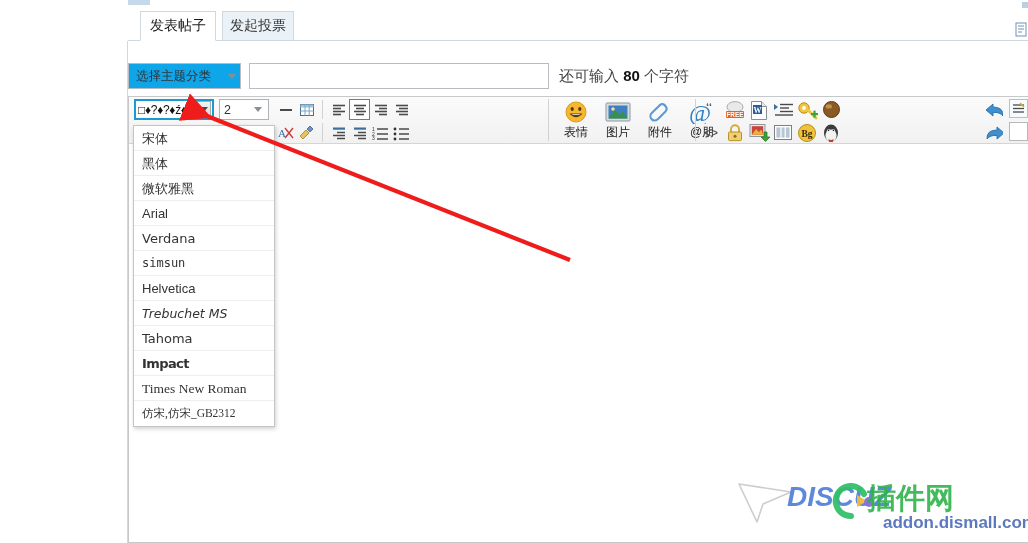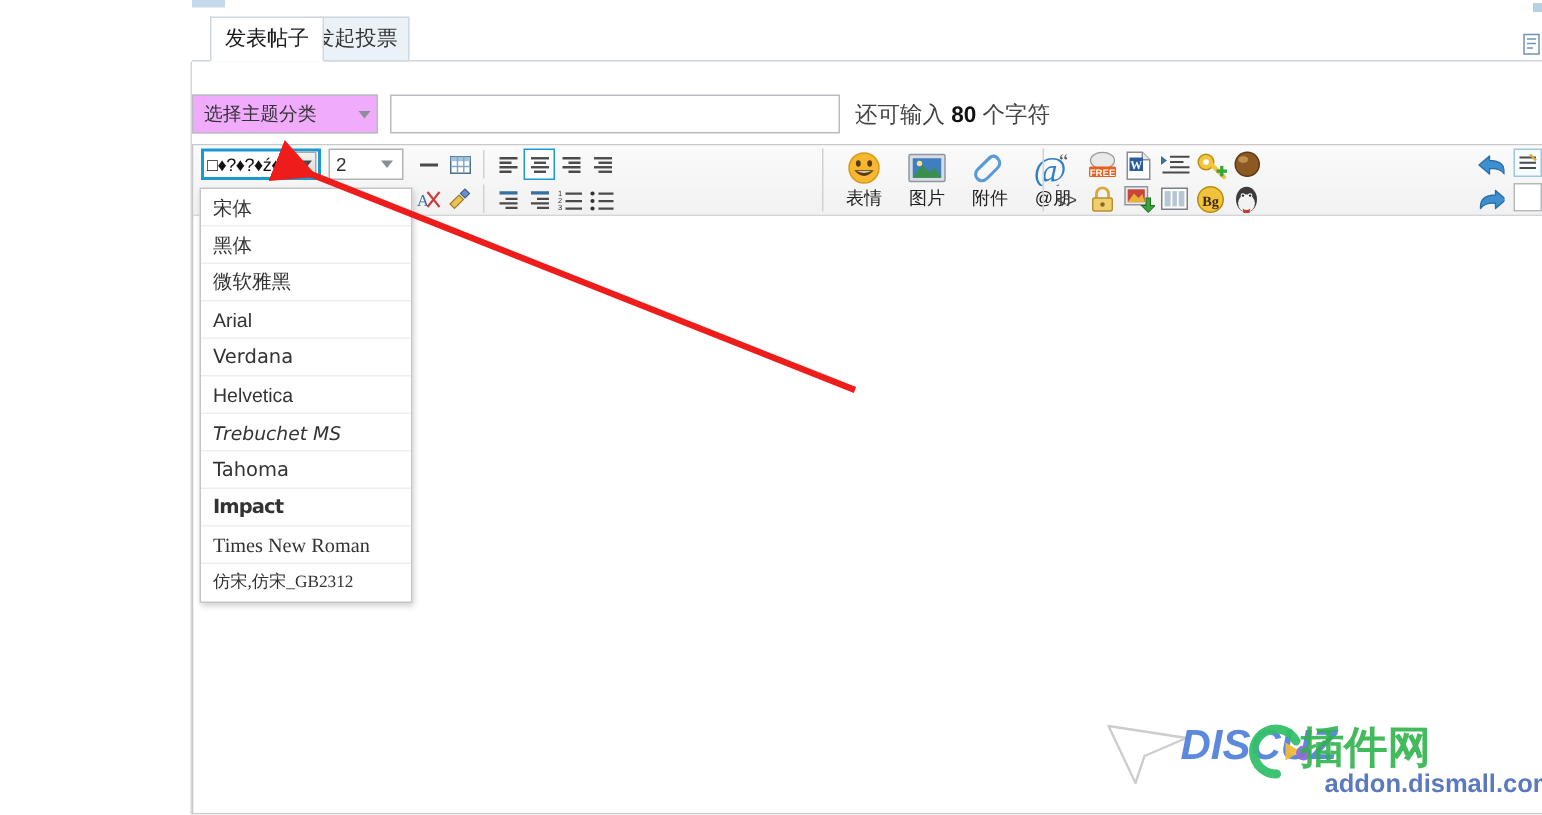--- a/index.html
+++ b/index.html
@@ -36,42 +36,42 @@
     user-select: none;
   }
   .tab.active {
     left: 12px; width: 76px;
     background: #ffffff;
     border-bottom-color: #ffffff;
     color: #1a1a1a;
     z-index: 3;
   }
   .tab.inactive {
-    left: 73px; width: 72px;
+    left: 94px; width: 72px;
     background: #eaf2f8;
     border-bottom-color: #cfd8de;
     color: #333;
     z-index: 2;
   }
 
   
   .left-rule {
     position: absolute; left: 127px; top: 41px; width: 1px; height: 502px;
     background: #d6d6d6;
   }
 
   
   .subject-row {
     position: absolute; left: 128px; top: 63px; height: 26px;
     display: flex; align-items: center;
   }
   .catsel {
-    width: 124px; height: 26px;
+    width: 113px; height: 26px;
     border: 1px solid #b9bcc0;
-    background: #f0abfc;
+    background: #0ea5e9;
     display: flex; align-items: center;
     padding: 0 4px 0 7px;
     font-size: 12.5px; color: #333;
     cursor: pointer;
   }
   .catsel .lbl { flex: 1; white-space: nowrap; }
   .caret {
     width: 0; height: 0;
     border-left: 4px solid transparent;
     border-right: 4px solid transparent;
@@ -573,20 +573,21 @@
       </g>
     </svg>
   </div>
 
   <div class="fontlist">
     <div class="fl-item" style="font-family:&quot;Liberation Serif&quot;, serif;">宋体</div>
     <div class="fl-item" style="font-family:&quot;Liberation Sans&quot;, sans-serif;">黑体</div>
     <div class="fl-item" style="font-family:&quot;DejaVu Sans&quot;, sans-serif;">微软雅黑</div>
     <div class="fl-item" style="font-family:&quot;Liberation Sans&quot;, sans-serif;">Arial</div>
     <div class="fl-item" style="font-family:&quot;DejaVu Sans&quot;, sans-serif;">Verdana</div>
+    <div class="fl-item" style="font-family:&quot;DejaVu Sans Mono&quot;, monospace; font-size:12px;">simsun</div>
     <div class="fl-item" style="font-family:&quot;Liberation Sans&quot;, sans-serif;">Helvetica</div>
     <div class="fl-item" style="font-family:&quot;DejaVu Sans&quot;, sans-serif; font-style:italic; font-size:12.5px;">Trebuchet MS</div>
     <div class="fl-item" style="font-family:&quot;DejaVu Sans&quot;, sans-serif;">Tahoma</div>
     <div class="fl-item" style="font-family:&quot;DejaVu Sans&quot;, sans-serif; font-weight:bold; font-size:13px; letter-spacing:-0.6px;">Impact</div>
     <div class="fl-item" style="font-family:&quot;Liberation Serif&quot;, serif; font-size:13.5px;">Times New Roman</div>
     <div class="fl-item" style="font-family:&quot;Liberation Serif&quot;, serif; font-size:11.5px;">仿宋,仿宋_GB2312</div>
   </div>
 
   <svg class="anno">
     <defs>

